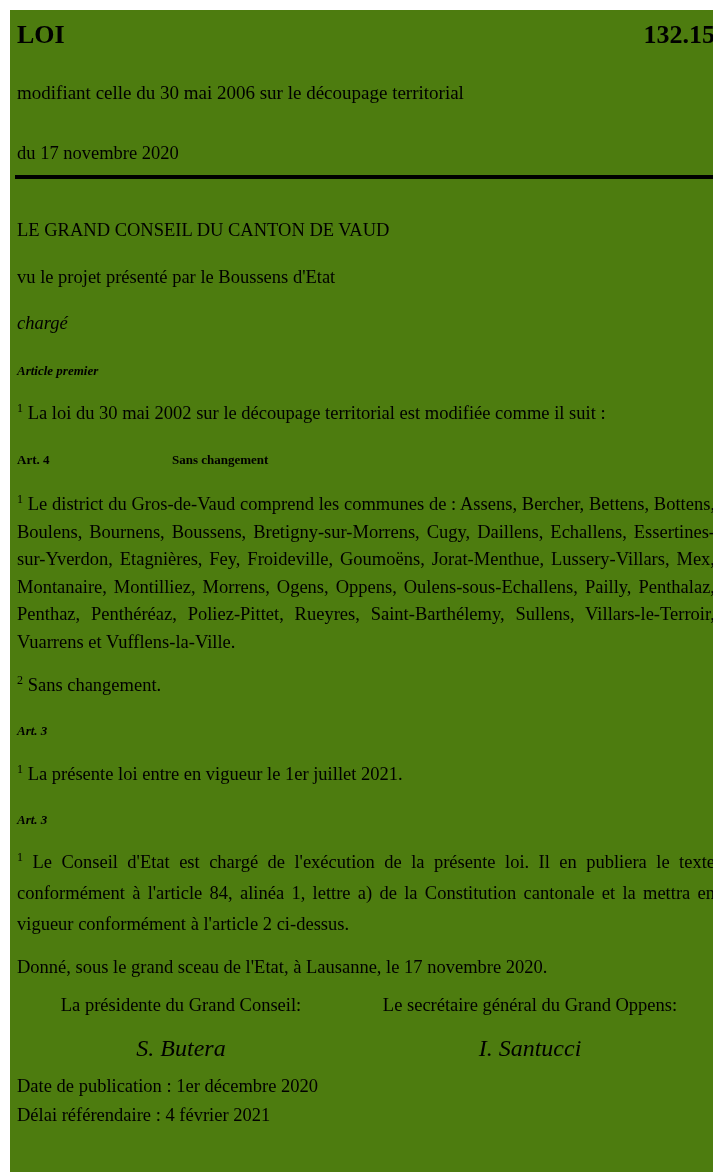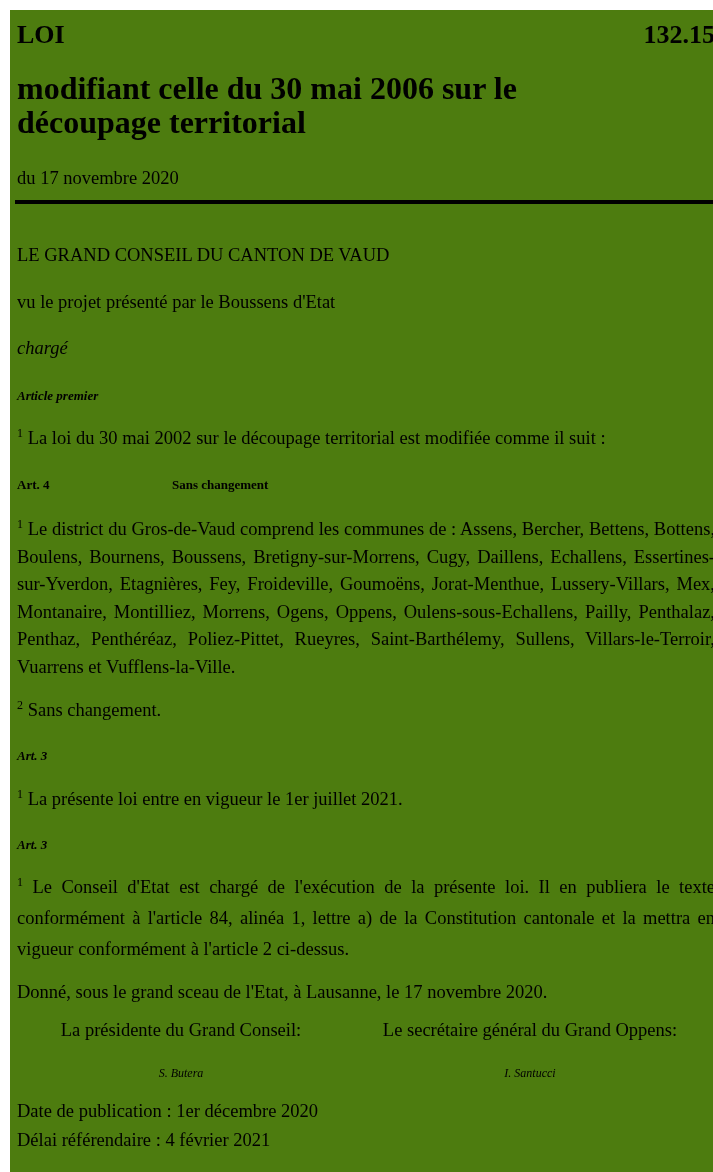--- a/index.html
+++ b/index.html
@@ -19,23 +19,23 @@
     display: flex;
     justify-content: space-between;
     align-items: baseline;
     padding-top: 9px;
     font-size: 26px;
     font-weight: bold;
     line-height: 32px;
   }
   .doc-title {
     margin: 20px 0 0 0;
-    font-size: 32px;
-    font-weight: bold;
-    line-height: 34px;
+    font-size: 19px;
+    font-weight: normal;
+    line-height: 43px;
     max-width: 610px;
   }
   .doc-date {
     margin: 25px 0 0 0;
     font-size: 18px;
     line-height: 27px;
   }
   .rule {
     height: 4px;
     background: #000000;
@@ -65,21 +65,21 @@
     vertical-align: super;
   }
   .signatures {
     display: flex;
     margin-top: 9px;
   }
   .sig-col { text-align: center; }
   .sig-col-left  { width: 47%; }
   .sig-col-right { width: 53%; }
   .sig-role { font-size: 18.5px; line-height: 29px; }
-  .sig-name { margin-top: 14px; font-size: 12px; line-height: 29px; font-style: italic; }
+  .sig-name { margin-top: 14px; font-size: 24px; line-height: 29px; font-style: italic; }
   .pub-block { margin-top: 9px; }
   .pub-line { font-size: 18.5px; line-height: 28.5px; }
   .bottom-bar-fragment {
     position: absolute;
     bottom: 0;
     left: 88px;
     width: 214px;
     height: 6px;
     background: #161616;
   }

